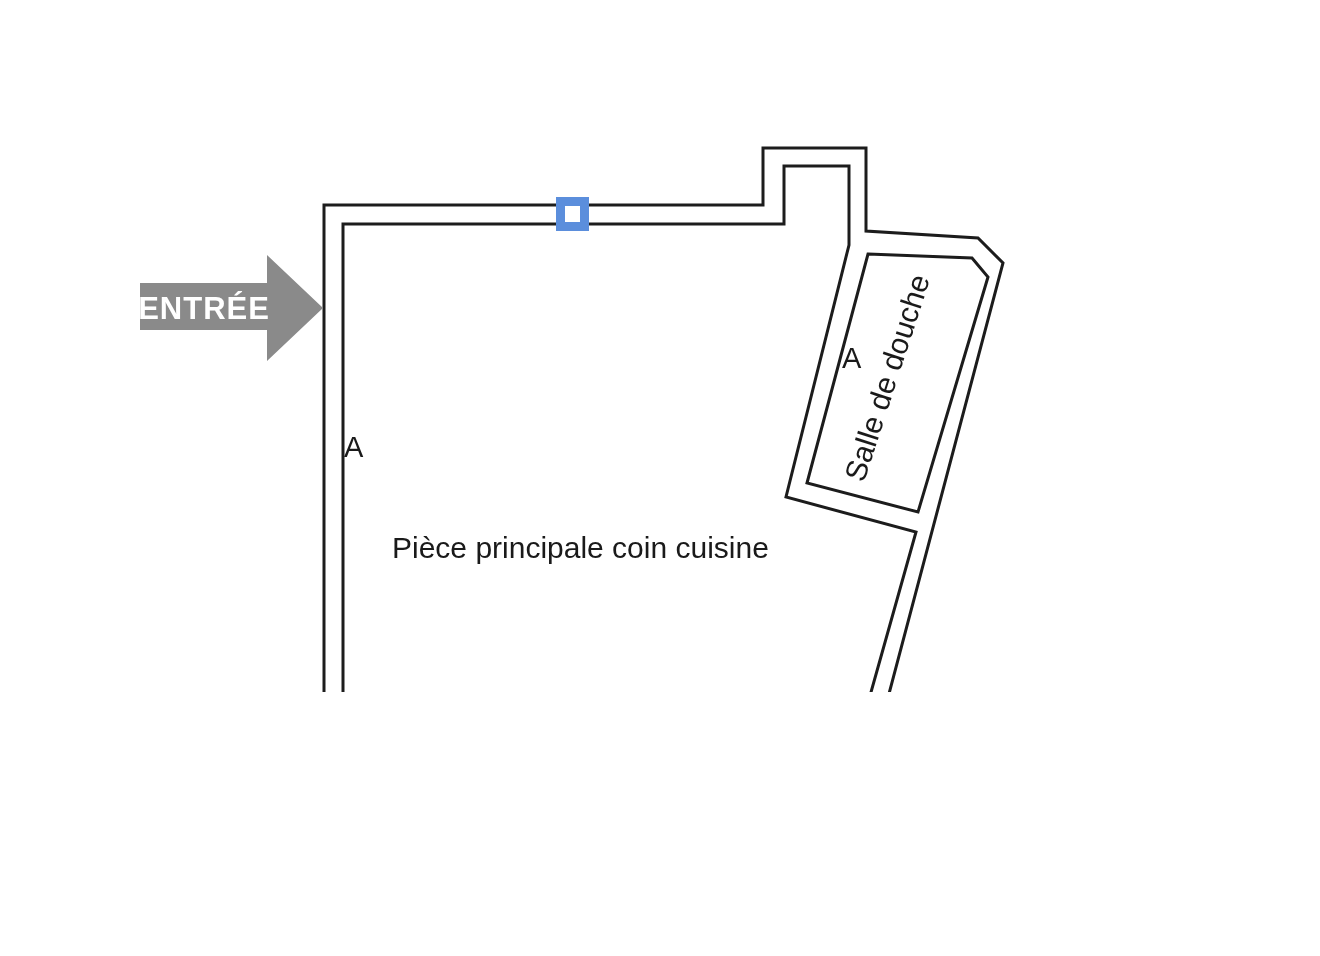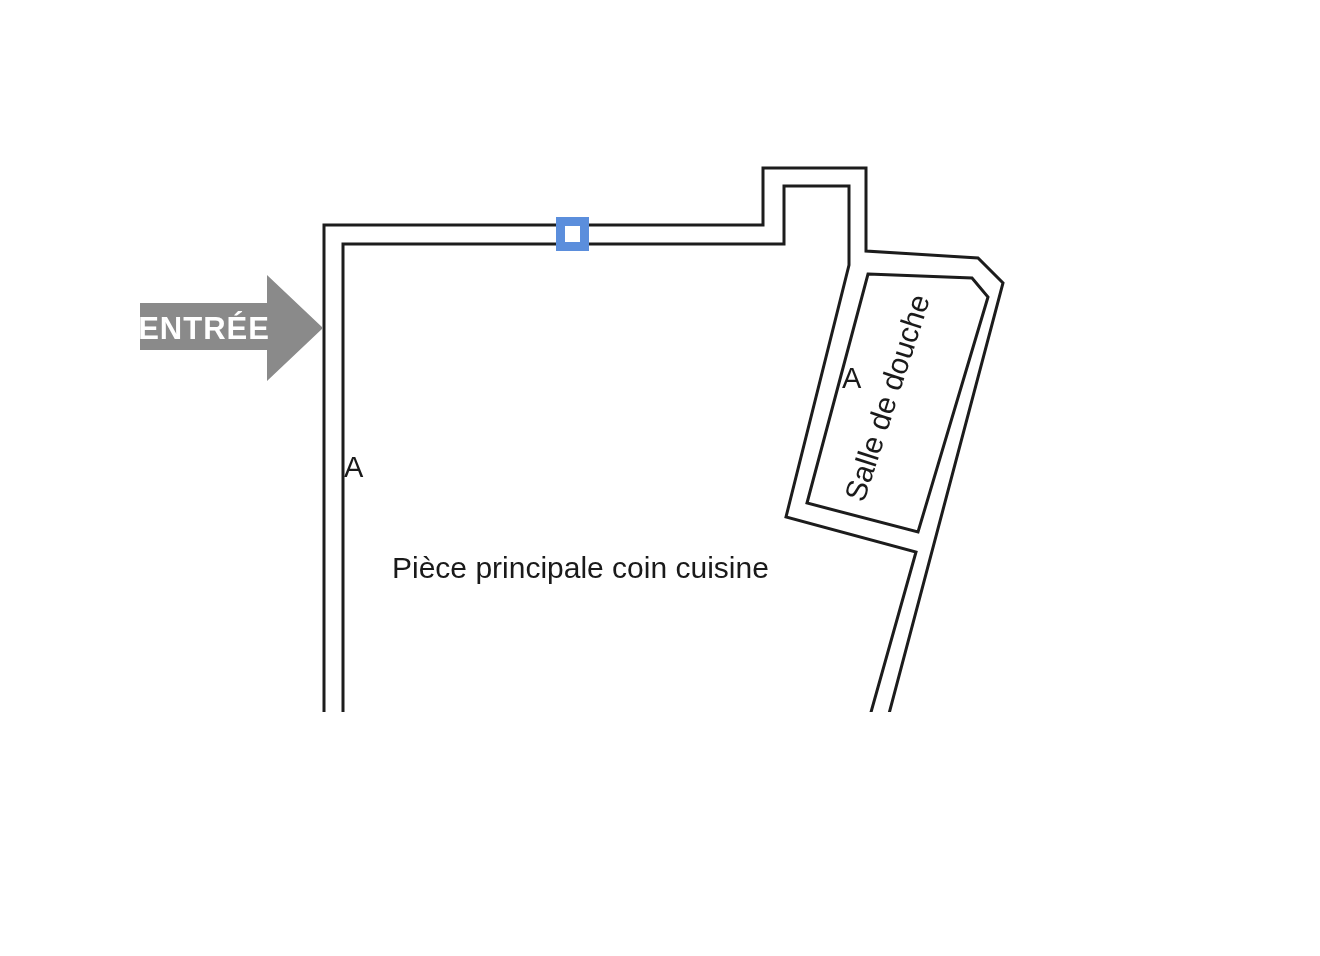--- a/index.html
+++ b/index.html
@@ -6,21 +6,20 @@
     margin: 0;
     padding: 0;
     background: #ffffff;
   }
   .stage {
     position: relative;
     width: 1320px;
     height: 692px;
     background: #ffffff;
     overflow: hidden;
-    margin-top: 20px;
   }
   svg.plan {
     position: absolute;
     left: 0;
     top: 0;
     display: block;
   }
   svg.plan text {
     font-family: "Liberation Sans", sans-serif;
   }

